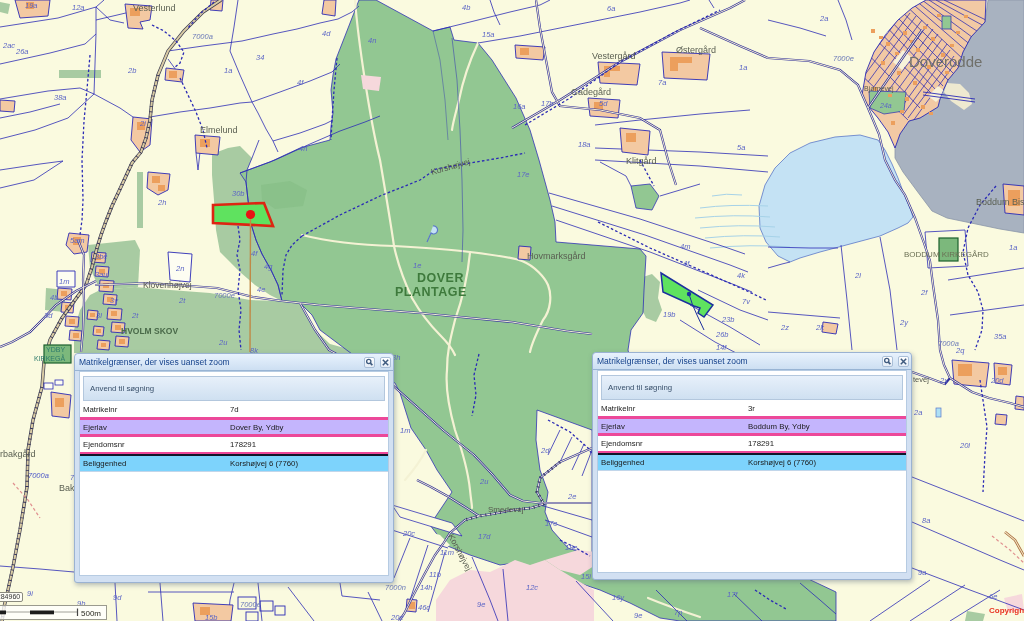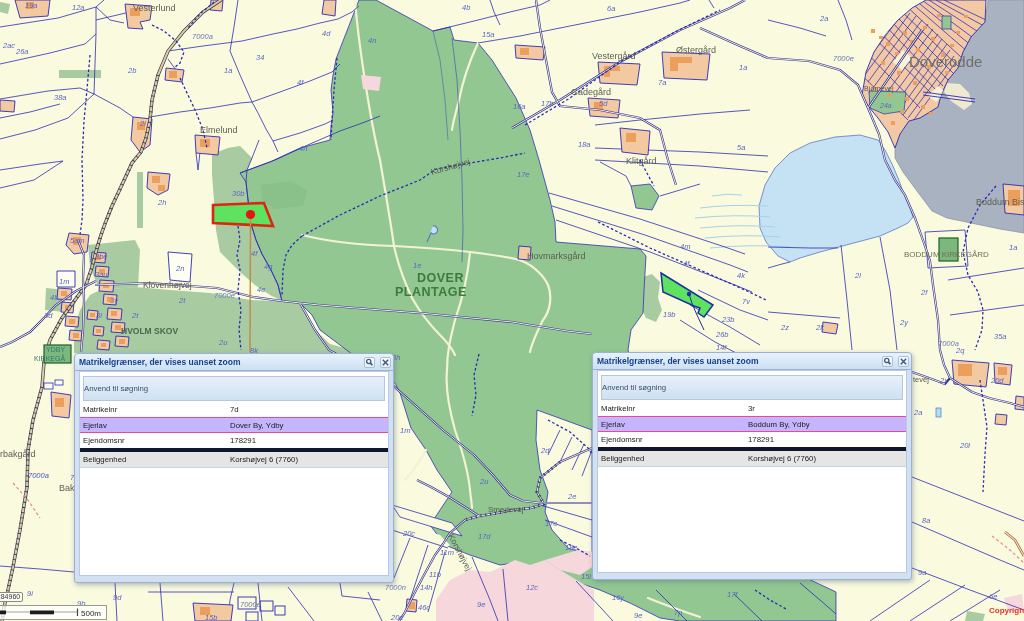--- a/index.html
+++ b/index.html
@@ -1,29 +1,29 @@
 <!DOCTYPE html>
 <html><head><meta charset="utf-8">
 <style>
 html,body{margin:0;padding:0;width:1024px;height:621px;overflow:hidden}
 body{font-family:"Liberation Sans",sans-serif;position:relative;background:#fafadf}
 #map{position:absolute;left:0;top:0;display:block}
 .win{position:absolute;background:#d2e0f2;border:1px solid #9ab2d2;border-radius:4px 4px 3px 3px;box-shadow:1px 2px 5px rgba(90,105,125,.45)}
-.wtitle{height:13px;padding:3px 5px 0 4px;font-size:8.5px;font-weight:bold;color:#15428b;background:linear-gradient(#e8f2fd,#cddff2);border-bottom:1px solid #98b4d4;border-radius:4px 4px 0 0;white-space:nowrap;letter-spacing:0px}
+.wtitle{height:13px;padding:3px 5px 0 4px;font-size:8.5px;font-weight:normal;color:#15428b;background:linear-gradient(#e8f2fd,#cddff2);border-bottom:1px solid #98b4d4;border-radius:4px 4px 0 0;white-space:nowrap;letter-spacing:0px}
 .tools{position:absolute;top:2.5px;right:2px}
 .tbtn svg{display:block}
 .tbtn{display:inline-block;width:9px;height:9px;background:linear-gradient(#ffffff,#e4ecf6);border:1px solid #aabfd8;border-radius:2px;margin-left:1px;vertical-align:top;position:relative;overflow:hidden}
 .wbody{position:absolute;left:4px;right:4px;top:17px;bottom:6px;background:#fff;border:1px solid #b6cbe2;overflow:hidden}
-.phd{position:absolute;left:3px;right:3px;top:4px;height:23px;background:linear-gradient(#e7f0fa,#cfe0f1);border:1px solid #b3c7dd;color:#39506b;font-size:7.8px;line-height:23px;}
+.phd{position:absolute;left:3px;right:3px;top:4px;height:23px;background:linear-gradient(#e7f0fa,#cfe0f1);border:1px solid #b3c7dd;color:#39506b;font-size:7.8px;line-height:23px;padding-left:6px}
 .rows{position:absolute;left:0;right:0;top:30px}
-.row{height:14.7px;font-size:7.8px;color:#1b1b1b;border-bottom:1px solid #ec4899;position:relative}
+.row{height:14.7px;font-size:7.8px;color:#1b1b1b;border-bottom:3px solid #ec4899;position:relative}
 .row .lbl{position:absolute;left:3px;top:3px}
 .row .val{position:absolute;left:150px;top:3px}
 .alt{background:#c4b5fd}
-.sel{background:#e5e5e5;border-top:4px solid #0f172a;border-bottom:1px solid #c2d6ea;margin-top:-1px}
+.sel{background:#7dd3fc;border-top:2px solid #0f172a;border-bottom:1px solid #c2d6ea;margin-top:-1px}
 .sbar{position:absolute;left:0;top:605px;width:106px;height:13px;background:rgba(255,255,255,.78);border:1px solid #9a9a8e;border-left:none}
 .coordbox{position:absolute;left:-6px;top:592px;width:27px;height:8px;background:#fdfdf6;border:1.5px solid #8a8a7e;border-radius:2px;font-size:7px;color:#333;line-height:8px;text-align:center}
 .copyr{position:absolute;left:989px;top:606px;font-size:8px;font-weight:bold;color:#e93423}
 </style></head>
 <body>
 <svg id="map" width="1024" height="621" viewBox="0 0 1024 621">
 <rect x="0" y="0" width="1024" height="621" fill="#fafadf"></rect>
 <defs>
       <clipPath id="townclip">
         <polygon points="862,95 866,72 874,52 886,34 898,20 912,8 926,0 986,0 985,22 971,37 963,52 958,68 948,80 941,95 938,107 920,118 909,121 900,134 895,148 888,132 878,118 868,106"></polygon>

